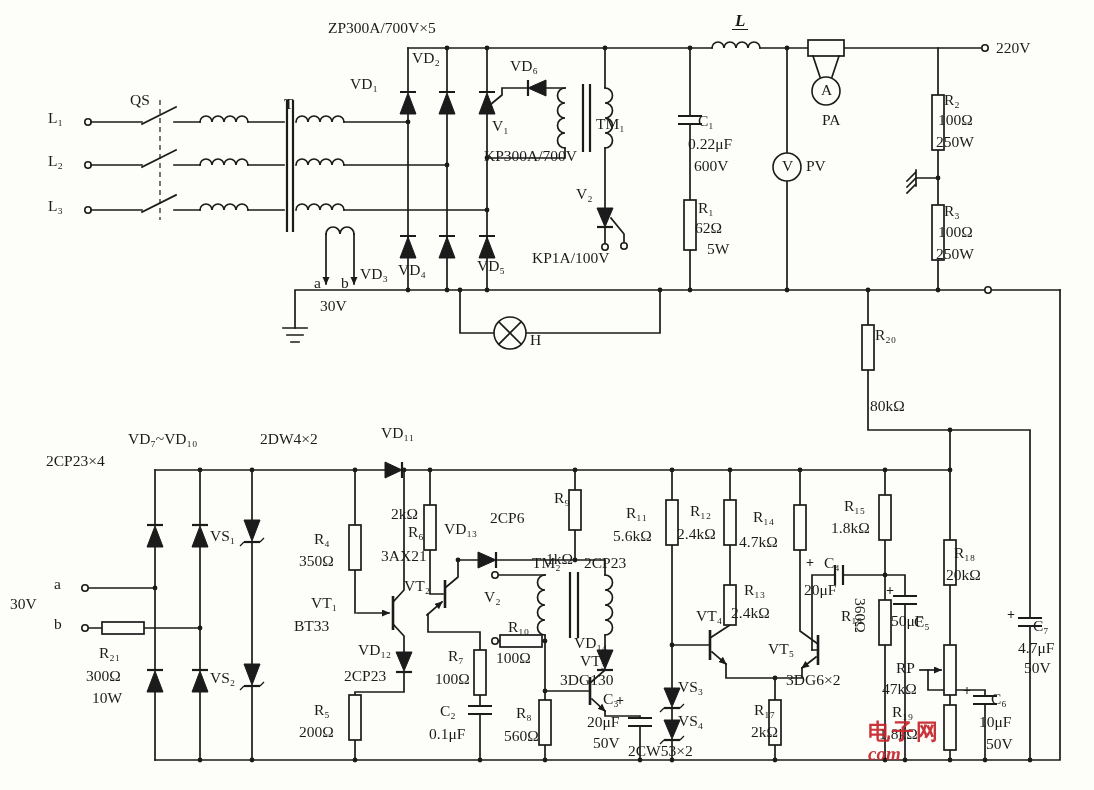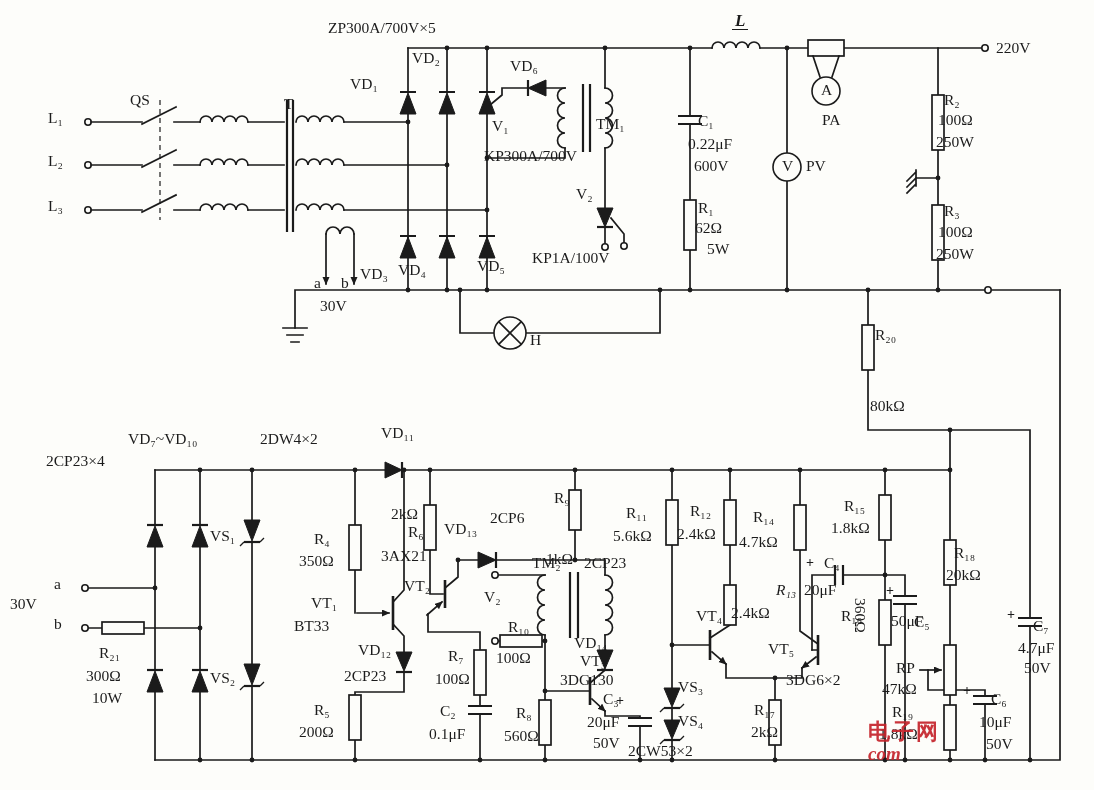--- a/index.html
+++ b/index.html
@@ -368,21 +368,21 @@
       <div class="lbl" style="left: 574px; top: 635px;">VD₁₄</div>
       <div class="lbl" style="left: 580px; top: 653px;">VT₃</div>
       <div class="lbl" style="left: 560px; top: 672px;">3DG130</div>
       <div class="lbl" style="left: 603px; top: 691px;">C₃</div>
       <div class="lbl" style="left: 587px; top: 714px;">20μF</div>
       <div class="lbl" style="left: 593px; top: 735px;">50V</div>
       <div class="lbl" style="left: 626px; top: 505px;">R₁₁</div>
       <div class="lbl" style="left: 613px; top: 528px;">5.6kΩ</div>
       <div class="lbl" style="left: 690px; top: 503px;">R₁₂</div>
       <div class="lbl" style="left: 677px; top: 526px;">2.4kΩ</div>
-      <div class="lbl" style="left: 776px; top: 582px; font-style: italic;">R₁₃</div>
+      <div class="lbl" style="left: 744px; top: 582px;">R₁₃</div>
       <div class="lbl" style="left: 731px; top: 605px;">2.4kΩ</div>
       <div class="lbl" style="left: 753px; top: 509px;">R₁₄</div>
       <div class="lbl" style="left: 739px; top: 534px;">4.7kΩ</div>
       <div class="lbl" style="left: 844px; top: 498px;">R₁₅</div>
       <div class="lbl" style="left: 831px; top: 520px;">1.8kΩ</div>
       <div class="lbl" style="left: 696px; top: 608px;">VT₄</div>
       <div class="lbl" style="left: 768px; top: 641px;">VT₅</div>
       <div class="lbl" style="left: 786px; top: 672px;">3DG6×2</div>
       <div class="lbl" style="left: 678px; top: 679px;">VS₃</div>
       <div class="lbl" style="left: 678px; top: 713px;">VS₄</div>

